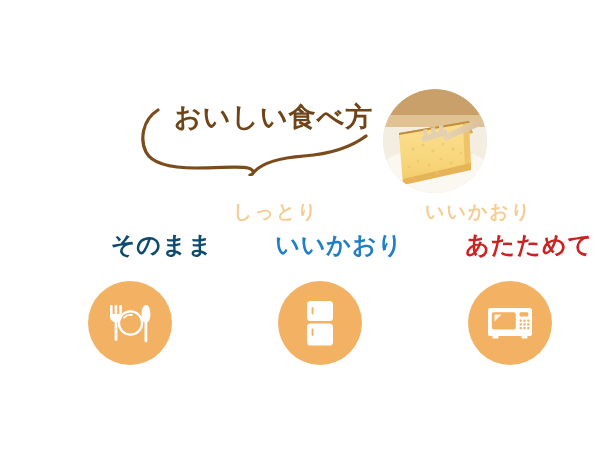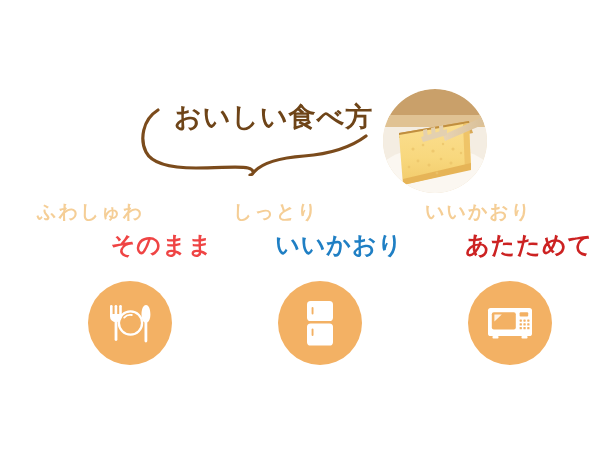--- a/index.html
+++ b/index.html
@@ -87,21 +87,21 @@
     top:36px;
     left:0;
     width:190px;
     text-align:right;
     padding-right:10px;
     font-size:24px;
     font-weight:700;
     letter-spacing:1px;
     white-space:nowrap;
   }
-  .label-plain  { color:#ef4444; }
+  .label-plain  { color:#0c4a6e; }
   .label-cold   { color:#1F7FC4; }
   .label-warm   { color:#CC2222; }
 
   .icon-circle {
     position:absolute;
     top:88px;
     left:55px;
     width:84px; height:84px;
     border-radius:50%;
     background:#F3B164;
@@ -180,21 +180,20 @@
         <path d="M40,41 L44,40 L45,50 L41,51 Z" fill="#E3D0B0"></path>
         <path d="M48,39 L52,38 L53,48 L49,49 Z" fill="#E3D0B0"></path>
         <path d="M56,37 L60,36 L61,46 L57,47 Z" fill="#E3D0B0"></path>
       </g>
     </svg>
   </div>
 
   <div class="columns">
 
     <div class="col col-0">
-      <div class="kicker">ふわしゅわ</div>
       <div class="label label-plain">そのまま</div>
       <div class="icon-circle">
         <svg width="56" height="56" viewBox="0 0 56 56">
           <g fill="#FFFFFF">
 
             <rect x="8" y="10" width="2.6" height="11" rx="1.2"></rect>
             <rect x="12.6" y="10" width="2.6" height="11" rx="1.2"></rect>
             <rect x="17.2" y="10" width="2.6" height="11" rx="1.2"></rect>
             <path d="M8,19 h11.8 v2.4 a5.9,5.9 0 0 1 -5.9,5.9 a5.9,5.9 0 0 1 -5.9,-5.9 Z"></path>
             <rect x="12.6" y="25" width="2.8" height="21" rx="1.4"></rect>

